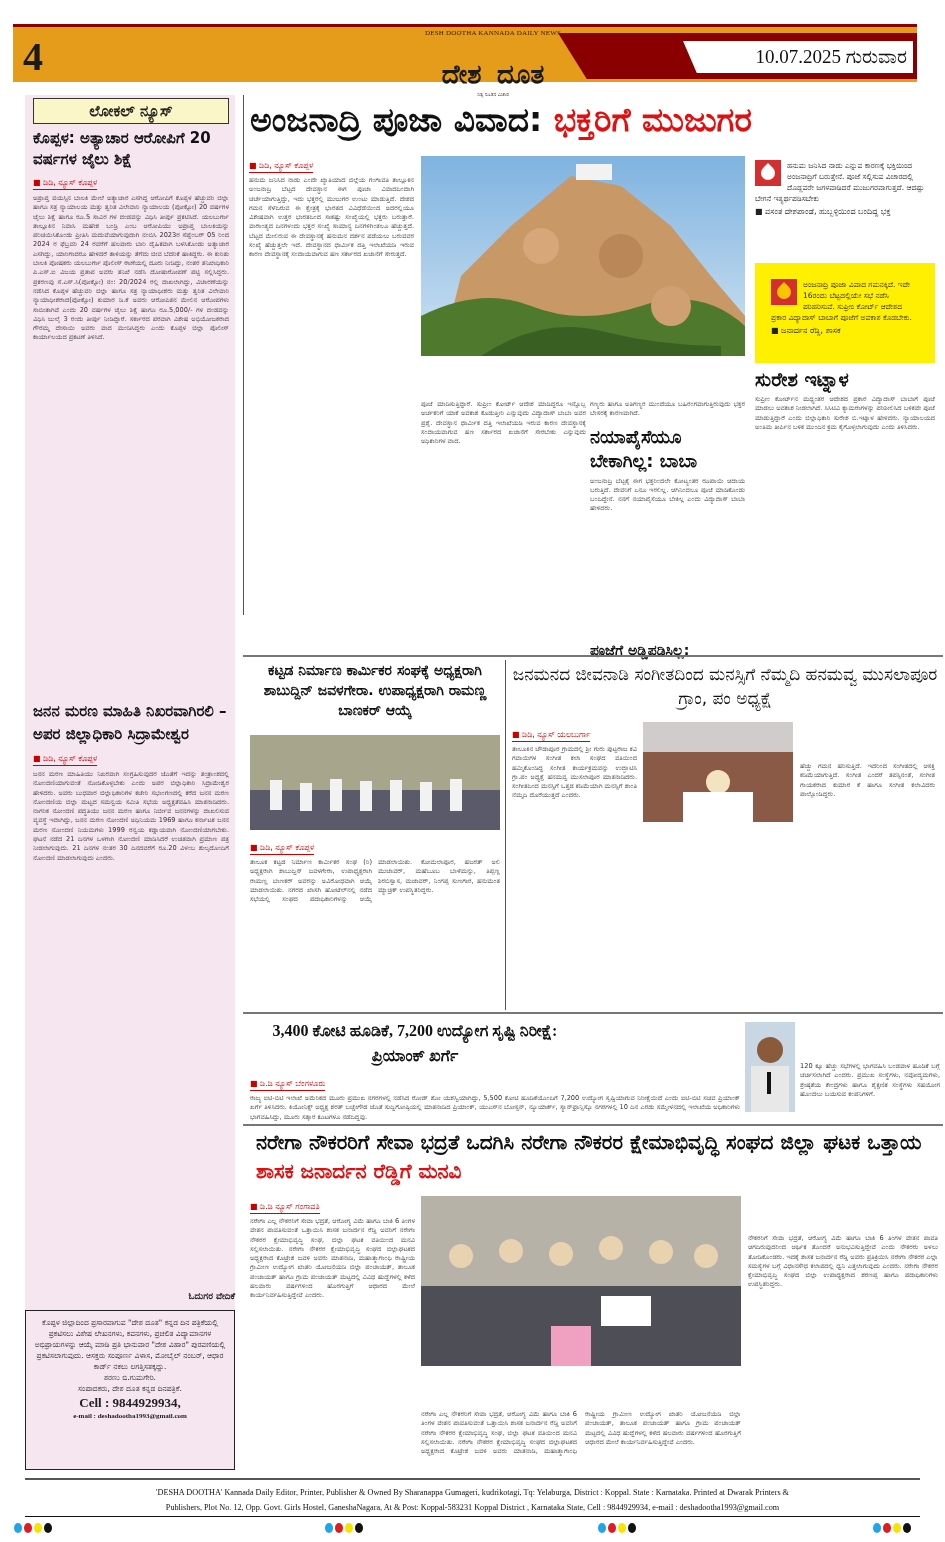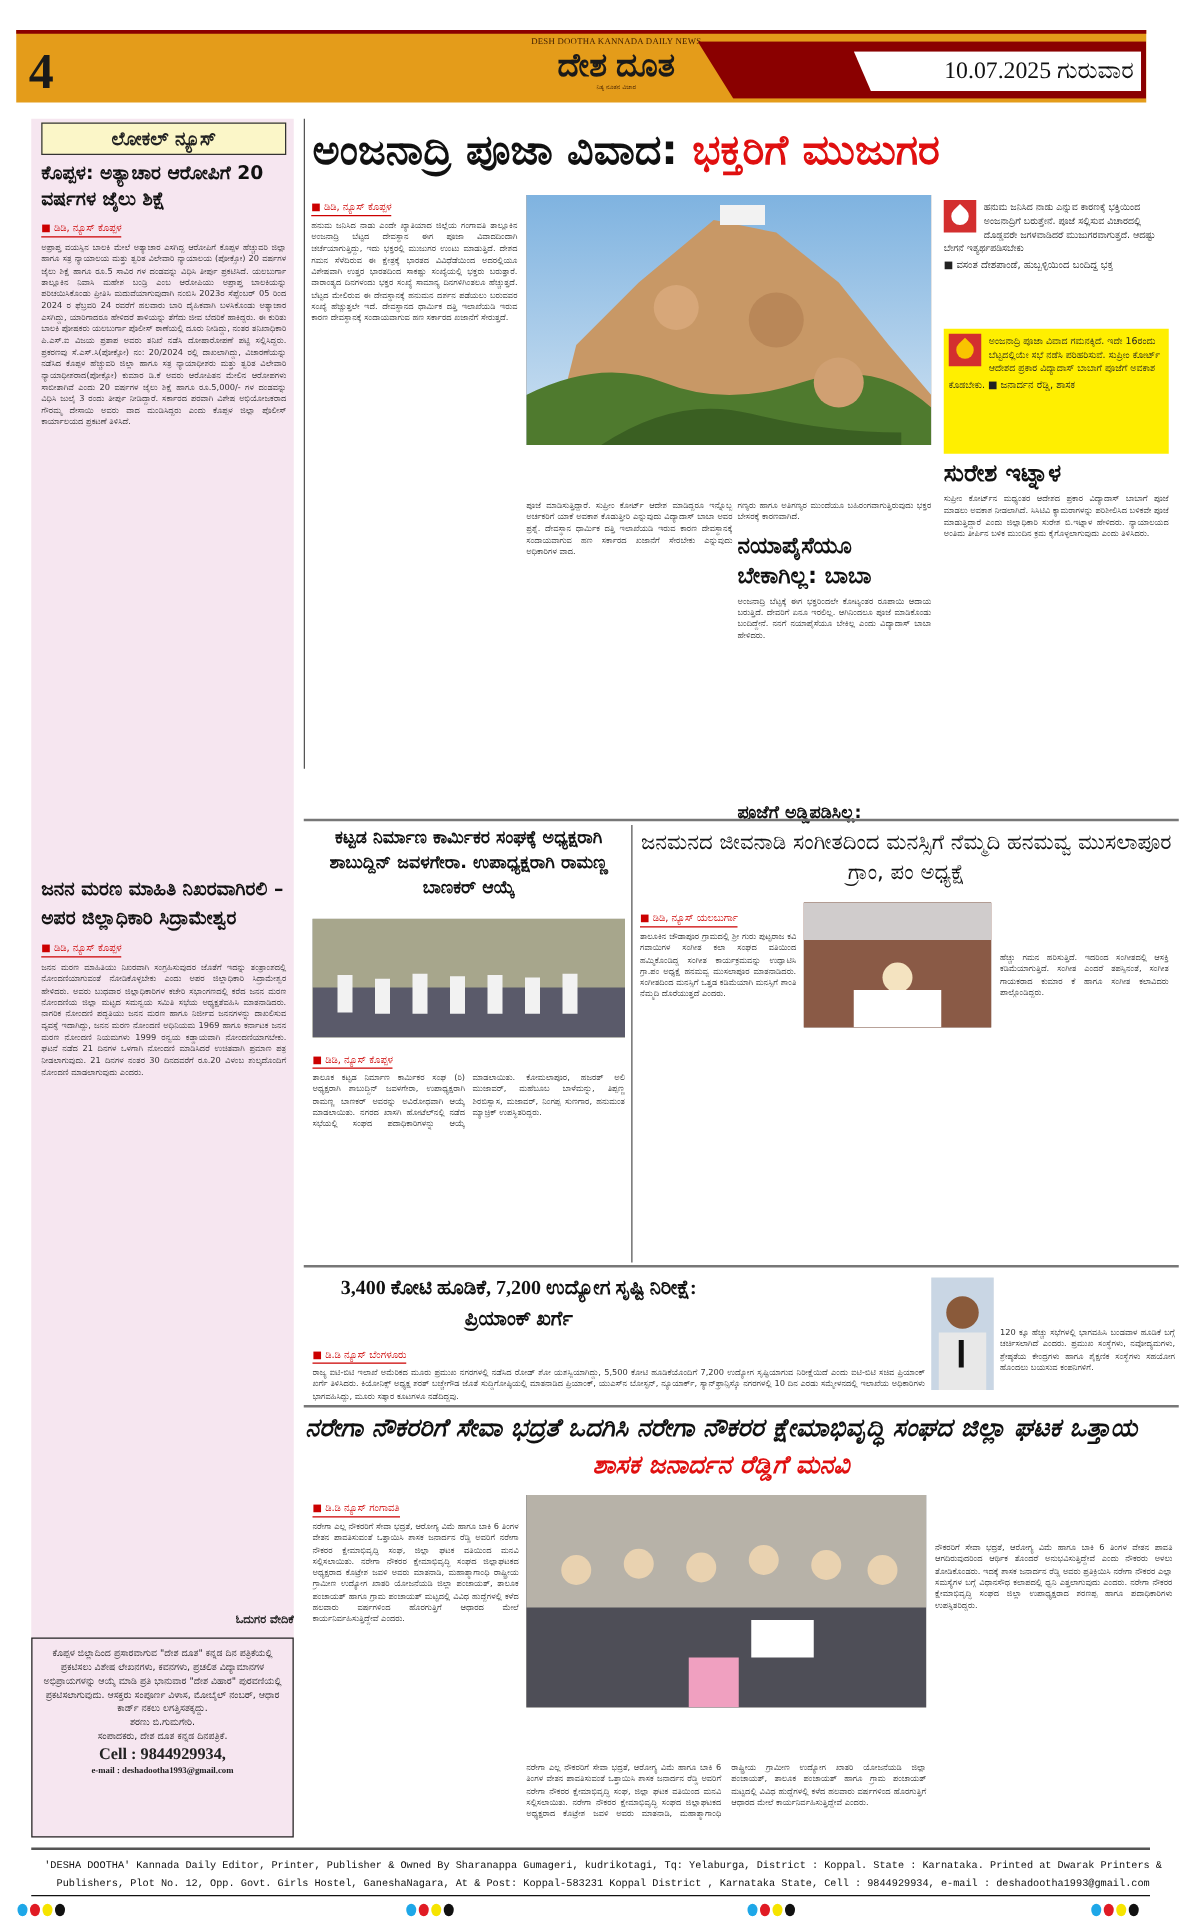--- a/index.html
+++ b/index.html
@@ -3,21 +3,21 @@
 <meta charset="utf-8">
 <style>
   * { box-sizing: border-box; margin: 0; padding: 0; }
   body { width: 945px; height: 1542px; background: #ffffff; font-family: "DejaVu Sans", sans-serif; color: #222; position: relative; overflow: hidden; }
   .abs { position: absolute; }
   
   .mast { left: 13px; top: 24px; width: 904px; height: 58px; background: #e49c1a; border-top: 3px solid #8b0000; }
   .mast .pgnum { position: absolute; left: 10px; top: 6px; font-family: "Liberation Serif", serif; font-weight: bold; font-size: 40px; color: #1a1a1a; }
   .mast .logo-wrap { position: absolute; left: 380px; top: 2px; width: 200px; text-align: center; }
   .mast .sub-en { font-family: "Liberation Serif", serif; font-size: 7px; color: #3a1a00; letter-spacing: 0.2px; }
-  .mast .logo { font-family: Liberation Sans, sans-serif; font-weight: bold; font-size: 26px; color: #1a1a1a; line-height: 30px; }
+  .mast .logo { font-family: Liberation Mono, monospace; font-weight: bold; font-size: 26px; color: #1a1a1a; line-height: 30px; margin-top: 24px; }
   .mast .tagline { font-size: 5px; color: #3a1a00; }
   .mast .red-band { position: absolute; left: 545px; top: 6px; right: 0; height: 46px; background: #8a0000; clip-path: polygon(0 0, 100% 0, 100% 100%, 8% 100%); }
   .mast .date-box { position: absolute; left: 670px; top: 14px; width: 230px; height: 32px; background: #fff; clip-path: polygon(0 0, 100% 0, 100% 100%, 6% 100%); text-align: right; padding-right: 6px; font-family: "Liberation Serif", serif; font-size: 19px; line-height: 32px; color: #111; }
   
   .left-col { left: 25px; top: 95px; width: 210px; height: 1260px; background: #f6e6f0; }
   .sec-box { left: 33px; top: 98px; width: 196px; height: 26px; background: #fbf6c8; border: 1px solid #333; text-align: center; font-weight: bold; font-size: 15px; line-height: 24px; }
   .hl { font-weight: bold; color: #111; }
   .byline { font-size: 8px; color: #c00; border-bottom: 1px solid #c00; display: inline-block; padding-bottom: 1px; }
   .byline::before { content: "■ "; }
   .body-text { font-size: 6.6px; line-height: 9.3px; color: #333; text-align: justify; margin-top: 40px; }
@@ -111,21 +111,21 @@
   <div class="body-text" style="margin-top:4px;height:160px;overflow:hidden;">ಅಂಜನಾದ್ರಿ ಬೆಟ್ಟಕ್ಕೆ ಈಗ ಭಕ್ತರಿಂದಲೇ ಕೋಟ್ಯಂತರ ರೂಪಾಯಿ ಆದಾಯ ಬರುತ್ತಿದೆ. ದೇವರಿಗೆ ಏನೂ ಇರಲಿಲ್ಲ. ಆಗಿನಿಂದಲೂ ಪೂಜೆ ಮಾಡಿಕೊಂಡು ಬಂದಿದ್ದೇನೆ. ನನಗೆ ನಯಾಪೈಸೆಯೂ ಬೇಕಿಲ್ಲ ಎಂದು ವಿದ್ಯಾದಾಸ್ ಬಾಬಾ ಹೇಳಿದರು.</div>
   <div class="hl" style="font-size:14px;line-height:18px;margin-top:4px;">ಪೂಜೆಗೆ ಅಡ್ಡಿಪಡಿಸಿಲ್ಲ:</div>
 </div>
 
 <div class="abs quote-box" style="left:755px;top:160px;width:180px;">
   <span class="qicon"></span>
   <span>ಹನುಮ ಜನಿಸಿದ ನಾಡು ಎನ್ನುವ ಕಾರಣಕ್ಕೆ ಭಕ್ತಿಯಿಂದ ಅಂಜನಾದ್ರಿಗೆ ಬರುತ್ತೇನೆ. ಪೂಜೆ ಸಲ್ಲಿಸುವ ವಿಚಾರದಲ್ಲಿ ದೊಡ್ಡವರೇ ಜಗಳವಾಡಿದರೆ ಮುಜುಗರವಾಗುತ್ತದೆ. ಆದಷ್ಟು ಬೇಗನೆ ಇತ್ಯರ್ಥಪಡಿಸಬೇಕು</span>
   <div class="byline" style="color:#222;border:none;margin-top:2px;">ವಸಂತ ದೇಶಪಾಂಡೆ, ಹುಬ್ಬಳ್ಳಿಯಿಂದ ಬಂದಿದ್ದ ಭಕ್ತ</div>
 </div>
 
-<div class="abs quote-box" style="left:755px;top:263px;width:180px;height:100px;background:#ffef00;padding:4px;">
+<div class="abs quote-box" style="left:755px;top:263px;width:180px;height:100px;background:#ffef00;padding:16px;">
   <span class="qicon y"></span>
   <span>ಅಂಜನಾದ್ರಿ ಪೂಜಾ ವಿವಾದ ಗಮನಕ್ಕಿದೆ. ಇದೇ 16ರಂದು ಬೆಟ್ಟದಲ್ಲಿಯೇ ಸಭೆ ನಡೆಸಿ ಪರಿಹರಿಸುವೆ. ಸುಪ್ರೀಂ ಕೋರ್ಟ್ ಆದೇಶದ ಪ್ರಕಾರ ವಿದ್ಯಾದಾಸ್ ಬಾಬಾಗೆ ಪೂಜೆಗೆ ಅವಕಾಶ ಕೊಡಬೇಕು.</span>
   <div class="byline" style="color:#222;border:none;margin-top:2px;">ಜನಾರ್ದನ ರೆಡ್ಡಿ, ಶಾಸಕ</div>
 </div>
 
 <div class="abs" style="left:755px;top:367px;width:180px;">
   <div class="hl" style="font-size:19px;line-height:24px;">ಸುರೇಶ ಇಟ್ನಾಳ</div>
   <div class="body-text" style="margin-top:4px;height:220px;overflow:hidden;">ಸುಪ್ರೀಂ ಕೋರ್ಟ್‌ನ ಮಧ್ಯಂತರ ಆದೇಶದ ಪ್ರಕಾರ ವಿದ್ಯಾದಾಸ್ ಬಾಬಾಗೆ ಪೂಜೆ ಮಾಡಲು ಅವಕಾಶ ನೀಡಲಾಗಿದೆ. ಸಿಸಿಟಿವಿ ಕ್ಯಾಮರಾಗಳನ್ನು ಪರಿಶೀಲಿಸಿದ ಬಳಿಕವೇ ಪೂಜೆ ಮಾಡುತ್ತಿದ್ದಾರೆ ಎಂದು ಜಿಲ್ಲಾಧಿಕಾರಿ ಸುರೇಶ ಬಿ.ಇಟ್ನಾಳ ಹೇಳಿದರು. ನ್ಯಾಯಾಲಯದ ಅಂತಿಮ ತೀರ್ಪಿನ ಬಳಿಕ ಮುಂದಿನ ಕ್ರಮ ಕೈಗೊಳ್ಳಲಾಗುವುದು ಎಂದು ತಿಳಿಸಿದರು.</div>
 </div>
 
@@ -191,21 +191,21 @@
       <rect x="6" y="44" width="38" height="46" fill="#e8e8e8"></rect>
       <rect x="22" y="50" width="4" height="22" fill="#111"></rect>
     </svg>
 </div>
 <div class="abs" style="left:800px;top:1022px;width:140px;">
   <div class="body-text" style="height:90px;overflow:hidden;">120 ಕ್ಕೂ ಹೆಚ್ಚು ಸಭೆಗಳಲ್ಲಿ ಭಾಗವಹಿಸಿ ಬಂಡವಾಳ ಹೂಡಿಕೆ ಬಗ್ಗೆ ಚರ್ಚಿಸಲಾಗಿದೆ ಎಂದರು. ಪ್ರಮುಖ ಸಂಸ್ಥೆಗಳು, ನವೋದ್ಯಮಗಳು, ಶ್ರೇಷ್ಠತೆಯ ಕೇಂದ್ರಗಳು ಹಾಗೂ ಶೈಕ್ಷಣಿಕ ಸಂಸ್ಥೆಗಳು ಸಹಯೋಗ ಹೊಂದಲು ಬಯಸುವ ಕಂಪನಿಗಳಿಗೆ.</div>
 </div>
 
 <div class="abs rule-h" style="left:243px;top:1124px;width:700px;"></div>
 
-<div class="abs hl" style="left:232px;top:1128px;width:690px;font-size:20px;line-height:29px;text-align:center;font-style:italic;">
+<div class="abs hl" style="left:256px;top:1128px;width:690px;font-size:20px;line-height:29px;">
   <span>ನರೇಗಾ ನೌಕರರಿಗೆ ಸೇವಾ ಭದ್ರತೆ ಒದಗಿಸಿ ನರೇಗಾ ನೌಕರರ ಕ್ಷೇಮಾಭಿವೃದ್ಧಿ ಸಂಘದ ಜಿಲ್ಲಾ ಘಟಕ ಒತ್ತಾಯ</span>
   <span class="red">ಶಾಸಕ ಜನಾರ್ದನ ರೆಡ್ಡಿಗೆ ಮನವಿ</span>
 </div>
 <div class="abs" style="left:250px;top:1194px;width:165px;">
   <div class="byline">ಡಿ.ಡಿ ನ್ಯೂಸ್ ಗಂಗಾವತಿ</div>
   <div class="body-text" style="margin-top:3px;height:265px;overflow:hidden;">ನರೇಗಾ ಎಲ್ಲ ನೌಕರರಿಗೆ ಸೇವಾ ಭದ್ರತೆ, ಆರೋಗ್ಯ ವಿಮೆ ಹಾಗೂ ಬಾಕಿ 6 ತಿಂಗಳ ವೇತನ ಪಾವತಿಸುವಂತೆ ಒತ್ತಾಯಿಸಿ ಶಾಸಕ ಜನಾರ್ದನ ರೆಡ್ಡಿ ಅವರಿಗೆ ನರೇಗಾ ನೌಕರರ ಕ್ಷೇಮಾಭಿವೃದ್ಧಿ ಸಂಘ, ಜಿಲ್ಲಾ ಘಟಕ ವತಿಯಿಂದ ಮನವಿ ಸಲ್ಲಿಸಲಾಯಿತು. ನರೇಗಾ ನೌಕರರ ಕ್ಷೇಮಾಭಿವೃದ್ಧಿ ಸಂಘದ ಜಿಲ್ಲಾಘಟಕದ ಅಧ್ಯಕ್ಷರಾದ ಕೊಟ್ರೇಶ ಜವಳಿ ಅವರು ಮಾತನಾಡಿ, ಮಹಾತ್ಮಾಗಾಂಧಿ ರಾಷ್ಟ್ರೀಯ ಗ್ರಾಮೀಣ ಉದ್ಯೋಗ ಖಾತರಿ ಯೋಜನೆಯಡಿ ಜಿಲ್ಲಾ ಪಂಚಾಯತ್, ತಾಲೂಕ ಪಂಚಾಯತ್ ಹಾಗೂ ಗ್ರಾಮ ಪಂಚಾಯತ್ ಮಟ್ಟದಲ್ಲಿ ವಿವಿಧ ಹುದ್ದೆಗಳಲ್ಲಿ ಕಳೆದ ಹಲವಾರು ವರ್ಷಗಳಿಂದ ಹೊರಗುತ್ತಿಗೆ ಆಧಾರದ ಮೇಲೆ ಕಾರ್ಯನಿರ್ವಹಿಸುತ್ತಿದ್ದೇವೆ ಎಂದರು.</div>
 </div>
 <div class="abs photo" style="left:421px;top:1196px;width:320px;height:170px;background:#6b6b6b;">
   <svg width="320" height="170">
       <rect width="320" height="170" fill="#b7b2a8"></rect>
@@ -223,21 +223,21 @@
     </svg>
 </div>
 <div class="abs" style="left:421px;top:1370px;width:320px;">
   <div class="body-text" style="height:95px;overflow:hidden;column-count:2;column-gap:8px;">ನರೇಗಾ ಎಲ್ಲ ನೌಕರರಿಗೆ ಸೇವಾ ಭದ್ರತೆ, ಆರೋಗ್ಯ ವಿಮೆ ಹಾಗೂ ಬಾಕಿ 6 ತಿಂಗಳ ವೇತನ ಪಾವತಿಸುವಂತೆ ಒತ್ತಾಯಿಸಿ ಶಾಸಕ ಜನಾರ್ದನ ರೆಡ್ಡಿ ಅವರಿಗೆ ನರೇಗಾ ನೌಕರರ ಕ್ಷೇಮಾಭಿವೃದ್ಧಿ ಸಂಘ, ಜಿಲ್ಲಾ ಘಟಕ ವತಿಯಿಂದ ಮನವಿ ಸಲ್ಲಿಸಲಾಯಿತು. ನರೇಗಾ ನೌಕರರ ಕ್ಷೇಮಾಭಿವೃದ್ಧಿ ಸಂಘದ ಜಿಲ್ಲಾಘಟಕದ ಅಧ್ಯಕ್ಷರಾದ ಕೊಟ್ರೇಶ ಜವಳಿ ಅವರು ಮಾತನಾಡಿ, ಮಹಾತ್ಮಾಗಾಂಧಿ ರಾಷ್ಟ್ರೀಯ ಗ್ರಾಮೀಣ ಉದ್ಯೋಗ ಖಾತರಿ ಯೋಜನೆಯಡಿ ಜಿಲ್ಲಾ ಪಂಚಾಯತ್, ತಾಲೂಕ ಪಂಚಾಯತ್ ಹಾಗೂ ಗ್ರಾಮ ಪಂಚಾಯತ್ ಮಟ್ಟದಲ್ಲಿ ವಿವಿಧ ಹುದ್ದೆಗಳಲ್ಲಿ ಕಳೆದ ಹಲವಾರು ವರ್ಷಗಳಿಂದ ಹೊರಗುತ್ತಿಗೆ ಆಧಾರದ ಮೇಲೆ ಕಾರ್ಯನಿರ್ವಹಿಸುತ್ತಿದ್ದೇವೆ ಎಂದರು.</div>
 </div>
 <div class="abs" style="left:748px;top:1194px;width:190px;">
   <div class="body-text" style="height:272px;overflow:hidden;">ನೌಕರರಿಗೆ ಸೇವಾ ಭದ್ರತೆ, ಆರೋಗ್ಯ ವಿಮೆ ಹಾಗೂ ಬಾಕಿ 6 ತಿಂಗಳ ವೇತನ ಪಾವತಿ ಆಗದಿರುವುದರಿಂದ ಆರ್ಥಿಕ ತೊಂದರೆ ಅನುಭವಿಸುತ್ತಿದ್ದೇವೆ ಎಂದು ನೌಕರರು ಅಳಲು ತೋಡಿಕೊಂಡರು. ಇದಕ್ಕೆ ಶಾಸಕ ಜನಾರ್ದನ ರೆಡ್ಡಿ ಅವರು ಪ್ರತಿಕ್ರಿಯಿಸಿ ನರೇಗಾ ನೌಕರರ ಎಲ್ಲಾ ಸಮಸ್ಯೆಗಳ ಬಗ್ಗೆ ವಿಧಾನಸೌಧ ಕಲಾಪದಲ್ಲಿ ಧ್ವನಿ ಎತ್ತಲಾಗುವುದು ಎಂದರು. ನರೇಗಾ ನೌಕರರ ಕ್ಷೇಮಾಭಿವೃದ್ಧಿ ಸಂಘದ ಜಿಲ್ಲಾ ಉಪಾಧ್ಯಕ್ಷರಾದ ಶರಣಪ್ಪ ಹಾಗೂ ಪದಾಧಿಕಾರಿಗಳು ಉಪಸ್ಥಿತರಿದ್ದರು.</div>
 </div>
 
 <div class="abs" style="left:25px;top:1478px;width:895px;height:2px;background:#555;"></div>
-<div class="abs footer-text" style="left:25px;top:1485px;width:915px;font-family:Liberation Mono, monospace;">
+<div class="abs footer-text" style="left:15px;top:1485px;width:915px;">
   <div>'DESHA DOOTHA' Kannada Daily Editor, Printer, Publisher &amp; Owned By Sharanappa Gumageri,  kudrikotagi, Tq: Yelaburga, District : Koppal. State : Karnataka. Printed at Dwarak Printers &amp;</div>
   <div>Publishers, Plot No. 12, Opp. Govt. Girls Hostel, GaneshaNagara, At &amp; Post: Koppal-583231 Koppal District , Karnataka State, Cell : 9844929934,  e-mail : deshadootha1993@gmail.com</div>
 </div>
 <div class="abs" style="left:25px;top:1516px;width:895px;height:1px;background:#111;"></div>
 <div class="abs dots" style="left:14px;top:1518px;">
   <span style="background:#1ea7e8"></span><span style="background:#e01b24"></span><span style="background:#f6e400"></span><span style="background:#111"></span>
 </div>
 <div class="abs dots" style="left:325px;top:1518px;">
   <span style="background:#1ea7e8"></span><span style="background:#e01b24"></span><span style="background:#f6e400"></span><span style="background:#111"></span>
 </div>

